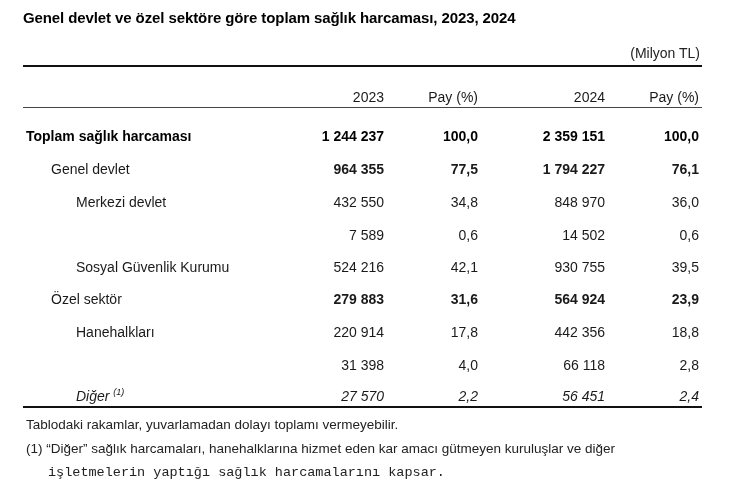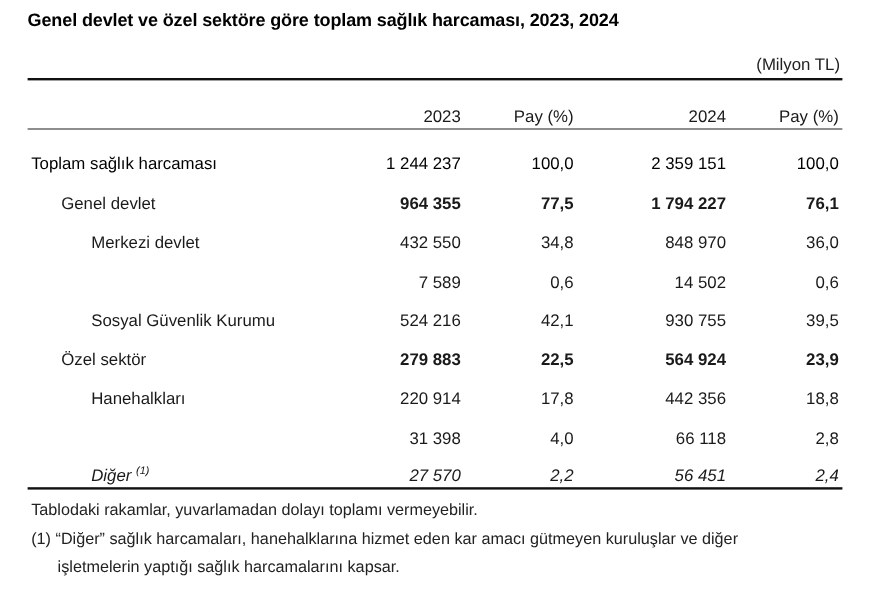--- a/index.html
+++ b/index.html
@@ -27,21 +27,21 @@
   }
   .row .label { position: absolute; white-space: nowrap; top: 0; }
   .row .c { position: absolute; text-align: right; top: 0; white-space: nowrap; }
   .c1 { right: 358px; }
   .c2 { right: 264px; }
   .c3 { right: 137px; }
   .c4 { right: 43px; }
   .lvl0 { left: 26px; }
   .lvl1 { left: 51px; }
   .lvl2 { left: 76px; }
-  .bold { font-weight: normal; color: #000; }
+  .bold { font-weight: bold; color: #000; }
   .semibold { font-weight: bold; }
   sup { font-size: 9px; vertical-align: super; line-height: 0; }
   .note { position: absolute; left: 26px; font-size: 13.5px; color: #222; white-space: nowrap; }
   .note.indent { left: 48px; }
 </style>
 </head>
 <body>
 
 <div class="title">Genel devlet ve özel sektöre göre toplam sağlık harcaması, 2023, 2024</div>
 <div class="unit">(Milyon TL)</div>
@@ -92,21 +92,21 @@
   <span class="label lvl2">Sosyal Güvenlik Kurumu</span>
   <span class="c c1">524 216</span>
   <span class="c c2">42,1</span>
   <span class="c c3">930 755</span>
   <span class="c c4">39,5</span>
 </div>
 
 <div class="row" style="top:291px;">
   <span class="label lvl1">Özel sektör</span>
   <span class="c c1 semibold">279 883</span>
-  <span class="c c2 semibold">22,5</span>
+  <span class="c c2 semibold">31,6</span>
   <span class="c c3 semibold">564 924</span>
   <span class="c c4 semibold">23,9</span>
 </div>
 
 <div class="row" style="top:324px;">
   <span class="label lvl2">Hanehalkları</span>
   <span class="c c1">220 914</span>
   <span class="c c2">17,8</span>
   <span class="c c3">442 356</span>
   <span class="c c4">18,8</span>
@@ -124,13 +124,13 @@
   <span class="c c1">27 570</span>
   <span class="c c2">2,2</span>
   <span class="c c3">56 451</span>
   <span class="c c4">2,4</span>
 </div>
 
 <div class="rule-thick" style="top:406px;"></div>
 
 <div class="note" style="top:417px;">Tablodaki rakamlar, yuvarlamadan dolayı toplamı vermeyebilir.</div>
 <div class="note" style="top:441px;">(1) “Diğer” sağlık harcamaları, hanehalklarına hizmet eden kar amacı gütmeyen kuruluşlar ve diğer</div>
-<div class="note indent" style="top:465px;">işletmelerin yaptığı sağlık harcamalarını kapsar.</div>
+<div class="note indent" style="top:465px;font-family:Liberation Mono, monospace;">işletmelerin yaptığı sağlık harcamalarını kapsar.</div>
 
 </body></html>

